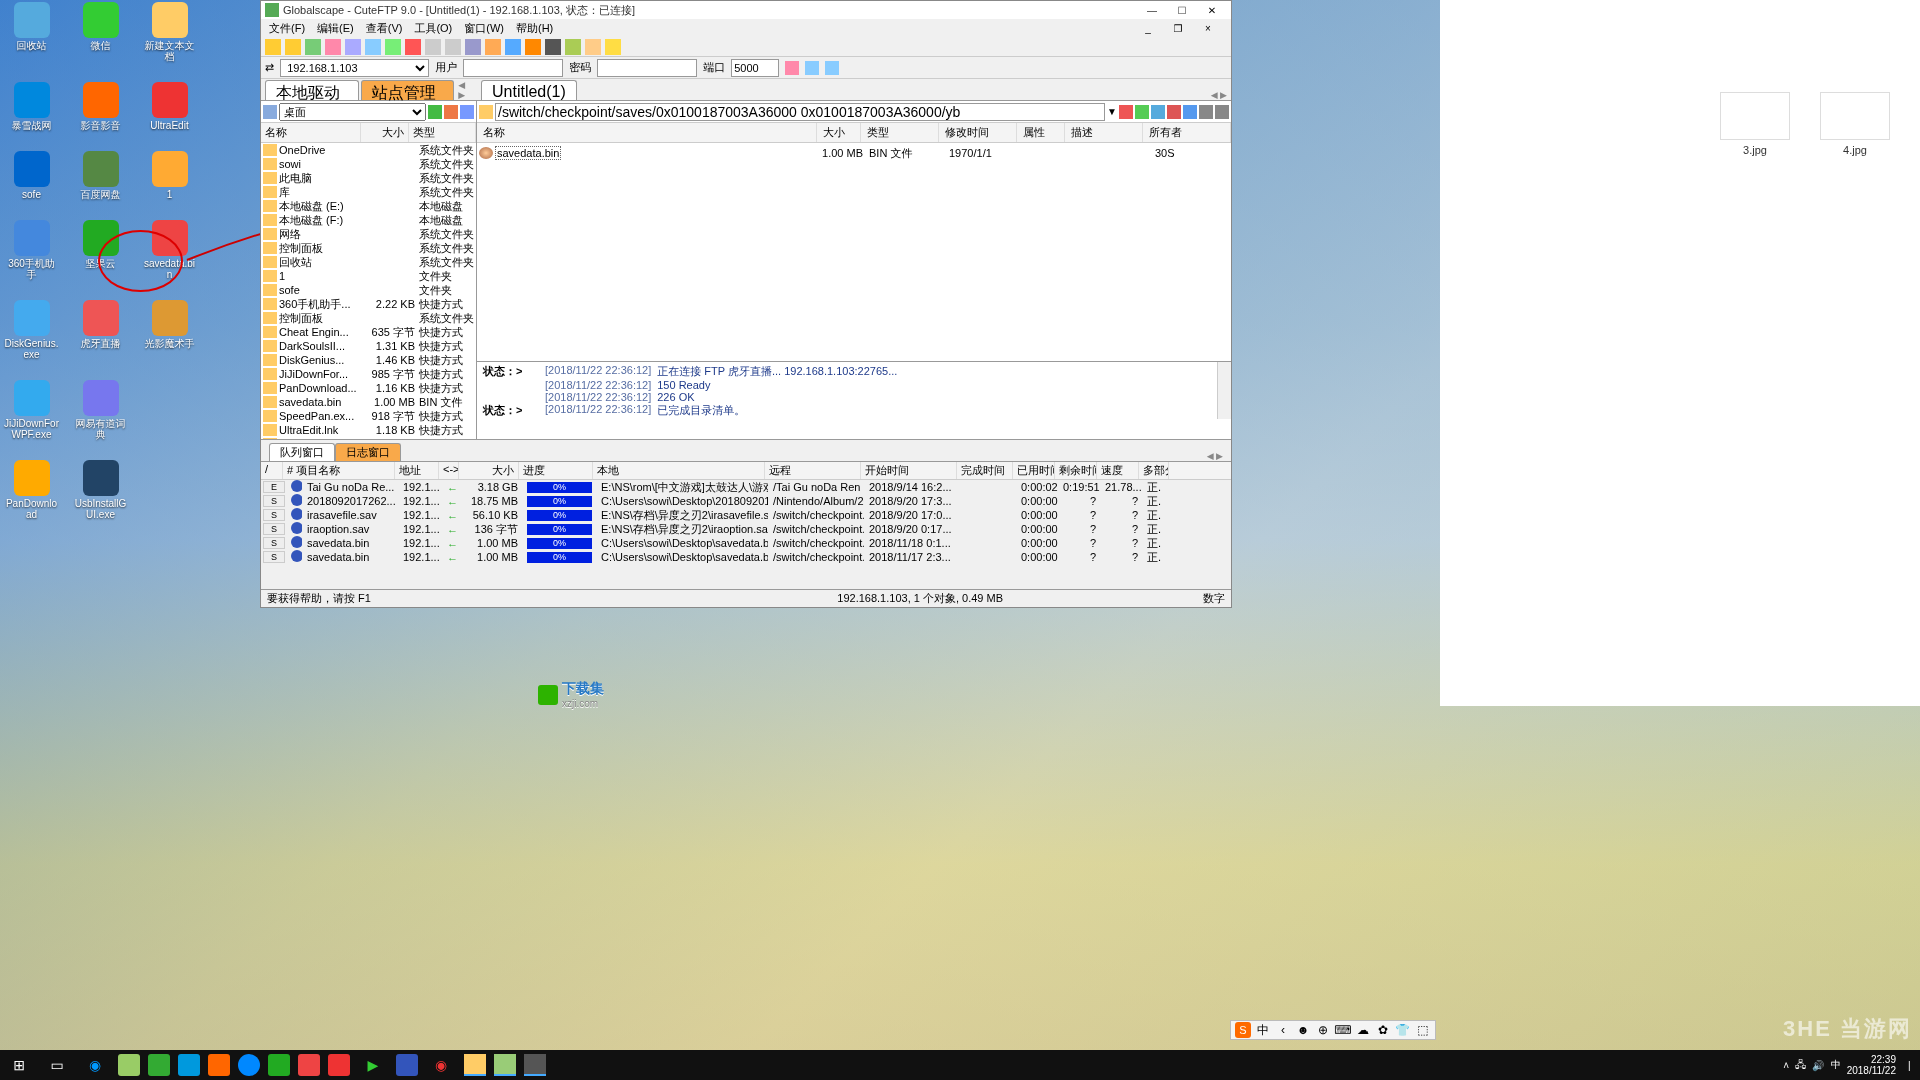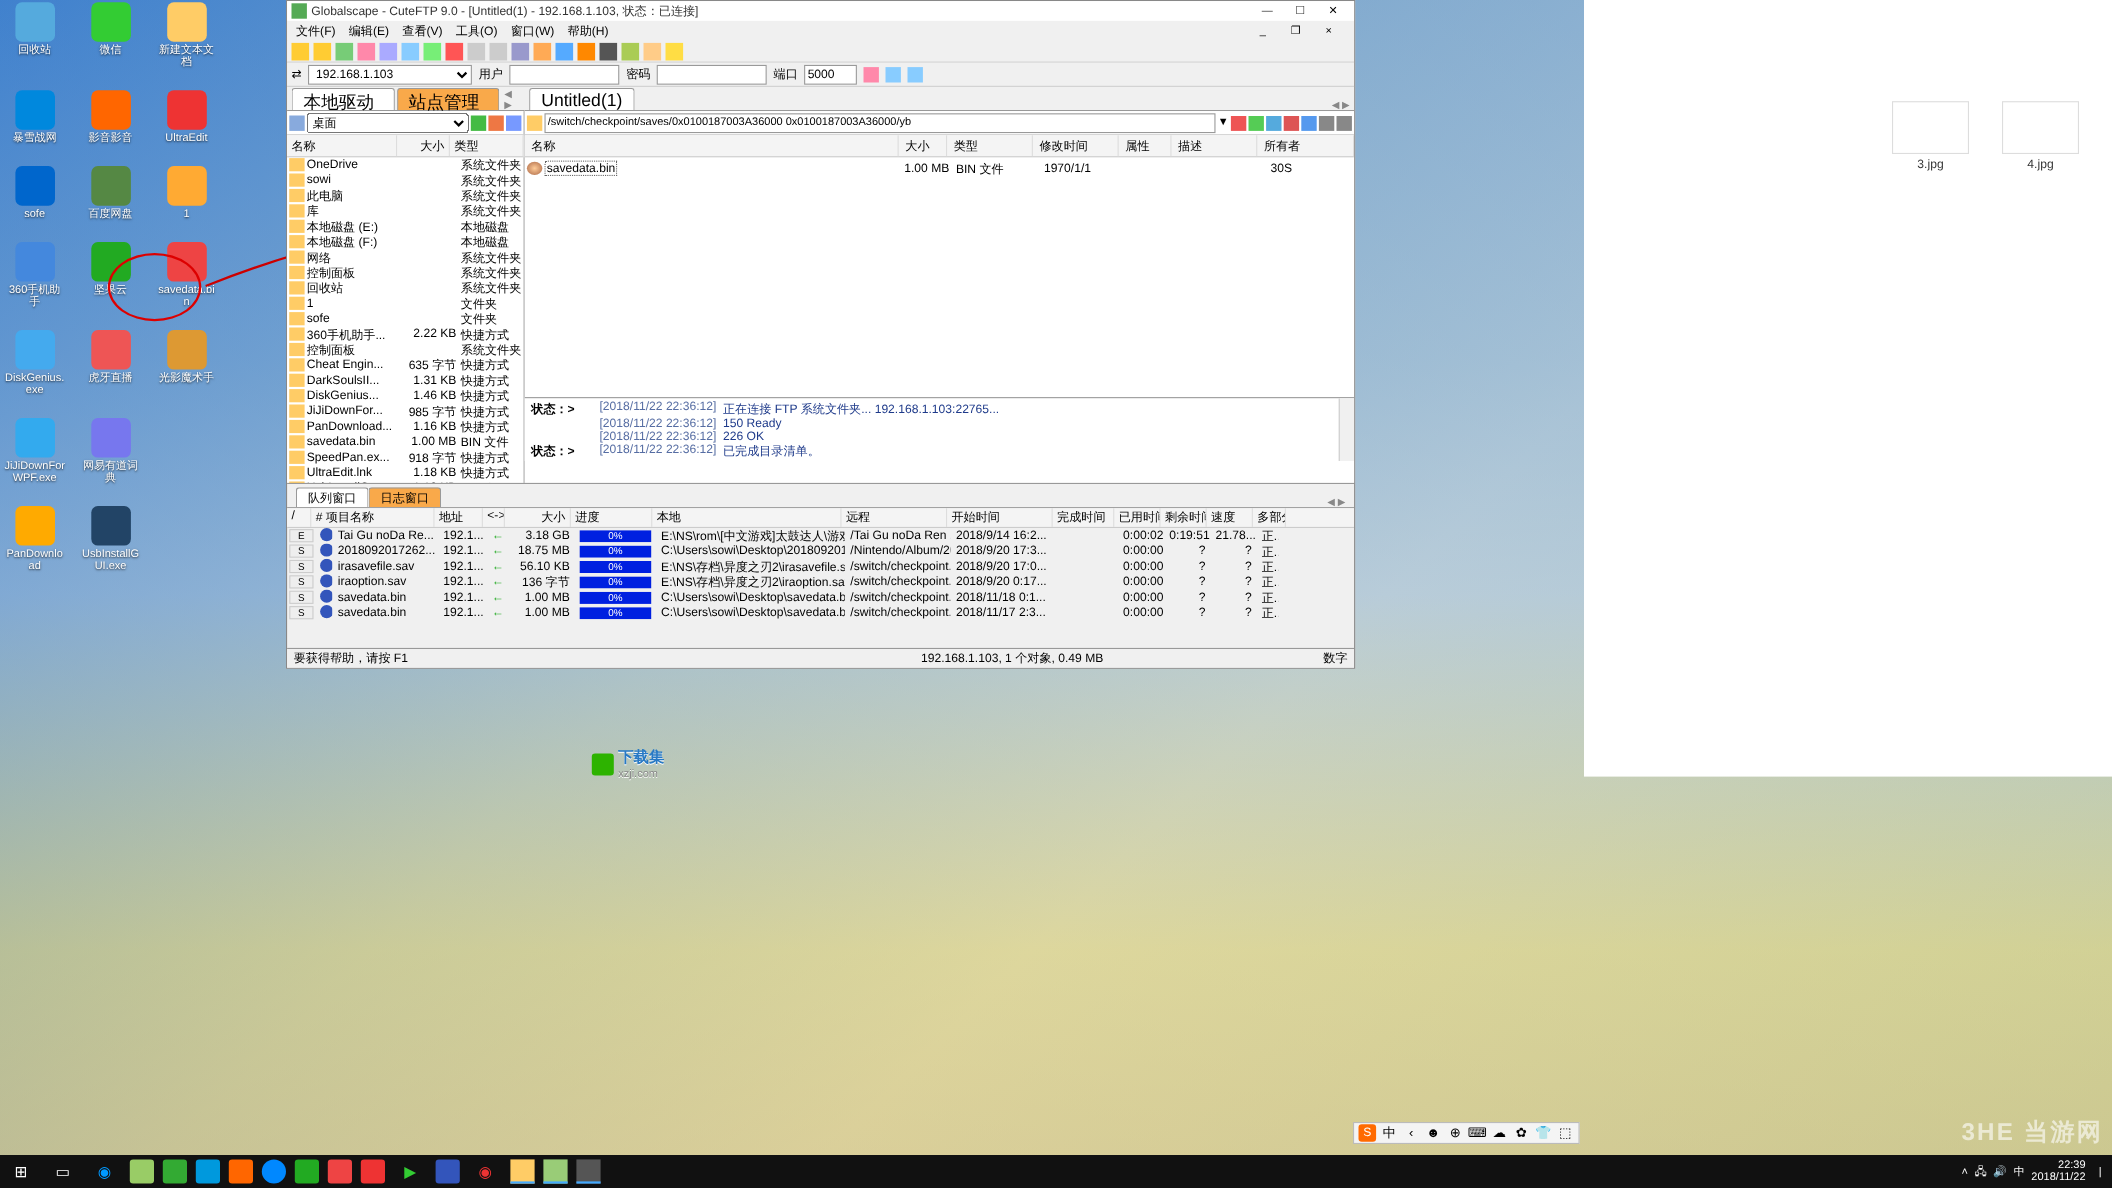--- a/index.html
+++ b/index.html
@@ -58,21 +58,21 @@
 .col-headers > div { padding: 2px 4px; border-right: 1px solid #ddd; }
 .file-list { flex: 1; overflow: auto; font-size: 11px; }
 .file-row { display: flex; height: 14px; align-items: center; }
 .file-row .ic { width: 14px; height: 12px; margin: 0 2px; display: inline-block; }
 .file-row .nm { width: 90px; overflow: hidden; white-space: nowrap; }
 .file-row .sz { width: 50px; text-align: right; padding-right: 4px; }
 .file-row .tp { flex: 1; }
 
 .remote-pane { flex: 1; display: flex; flex-direction: column; background: #fff; }
 .path-bar { height: 22px; display: flex; align-items: center; padding: 0 2px; gap: 2px; border-bottom: 1px solid #ccc; }
-.path-bar input { flex: 1; font-size: 10px; height: 18px; border: 1px solid #999; padding: 0 2px; background: #fff; }
+.path-bar input { flex: 1; font-size: 14px; height: 18px; border: 1px solid #999; padding: 0 2px; background: #fff; }
 .remote-headers { height: 20px; display: flex; font-size: 11px; background: #f4f4f4; border-bottom: 1px solid #ccc; }
 .remote-headers > div { padding: 2px 6px; border-right: 1px solid #ddd; }
 .remote-list { height: 218px; font-size: 11px; padding: 2px; }
 .remote-row { display: flex; height: 16px; align-items: center; }
 .remote-row .nm { width: 338px; display: flex; align-items: center; gap: 2px; }
 .remote-row .sz { width: 46px; text-align: right; }
 .remote-row .tp { width: 80px; padding-left: 6px; }
 .remote-row .dt { width: 80px; padding-left: 6px; }
 .remote-row .at { width: 52px; }
 .remote-row .ds { width: 80px; }
@@ -500,21 +500,21 @@
             <span class="dt">1970/1/1</span>
             <span class="at"></span>
             <span class="ds"></span>
             <span class="ow">30S</span>
           </div>
         </div>
       <div class="log-pane" id="log-pane">
         <div class="log-line">
             <span class="l1">状态：&gt;</span>
             <span class="l2">[2018/11/22 22:36:12]</span>
-            <span class="l3">正在连接 FTP 系统文件夹... 192.168.1.103:22765...</span>
+            <span class="l3">正在连接 FTP 虎牙直播... 192.168.1.103:22765...</span>
           </div>
           <div class="log-line">
             <span class="l1"></span>
             <span class="l2">[2018/11/22 22:36:12]</span>
             <span class="l3">150 Ready</span>
           </div>
           <div class="log-line">
             <span class="l1"></span>
             <span class="l2">[2018/11/22 22:36:12]</span>
             <span class="l3">226 OK</span>

